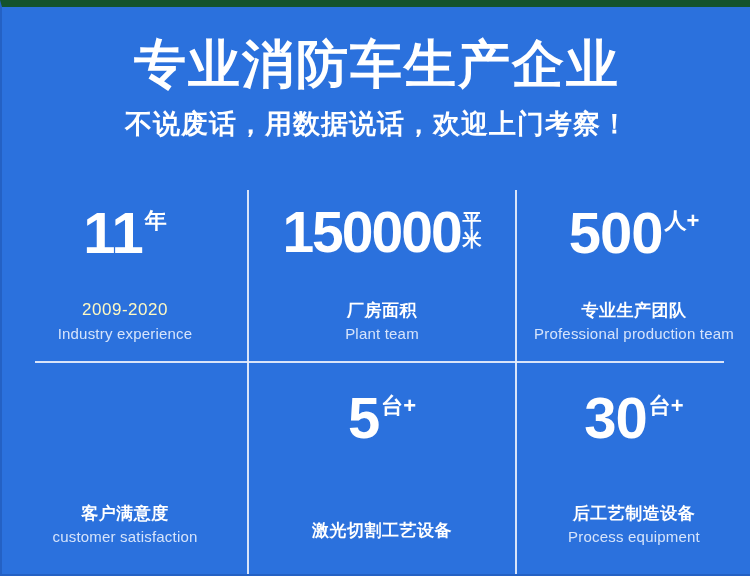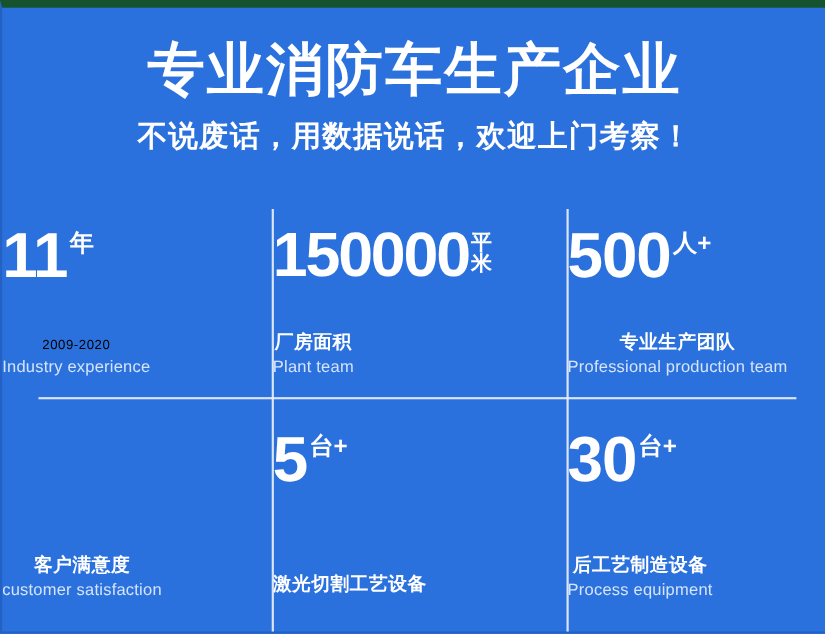--- a/index.html
+++ b/index.html
@@ -62,21 +62,21 @@
     height: 400px;
     display: grid;
     grid-template-columns: 246px 268px 236px;
     grid-template-rows: 179px 1fr;
   }
 
   .cell {
     position: relative;
     display: flex;
     flex-direction: column;
-    align-items: flex-start;
+    align-items: center;
     justify-content: flex-start;
     padding-top: 22px;
   }
   .cell.row2 { padding-top: 28px; }
 
   
   .bignum-row {
     display: flex;
     align-items: flex-start;
     justify-content: center;
@@ -117,22 +117,22 @@
 
   
   .caption {
     margin-top: auto;
     text-align: center;
     padding-bottom: 38px;
   }
   .cell.row1 .caption { padding-bottom: 20px; }
 
   .range {
-    font-size: 12px;
-    color: #000000;
+    font-size: 17px;
+    color: #fef9c3;
     letter-spacing: 0.5px;
     margin-bottom: 5px;
   }
   .label-cn {
     font-size: 17px;
     font-weight: 700;
     color: #ffffff;
     letter-spacing: 0.5px;
     margin-bottom: 3px;
     white-space: nowrap;

